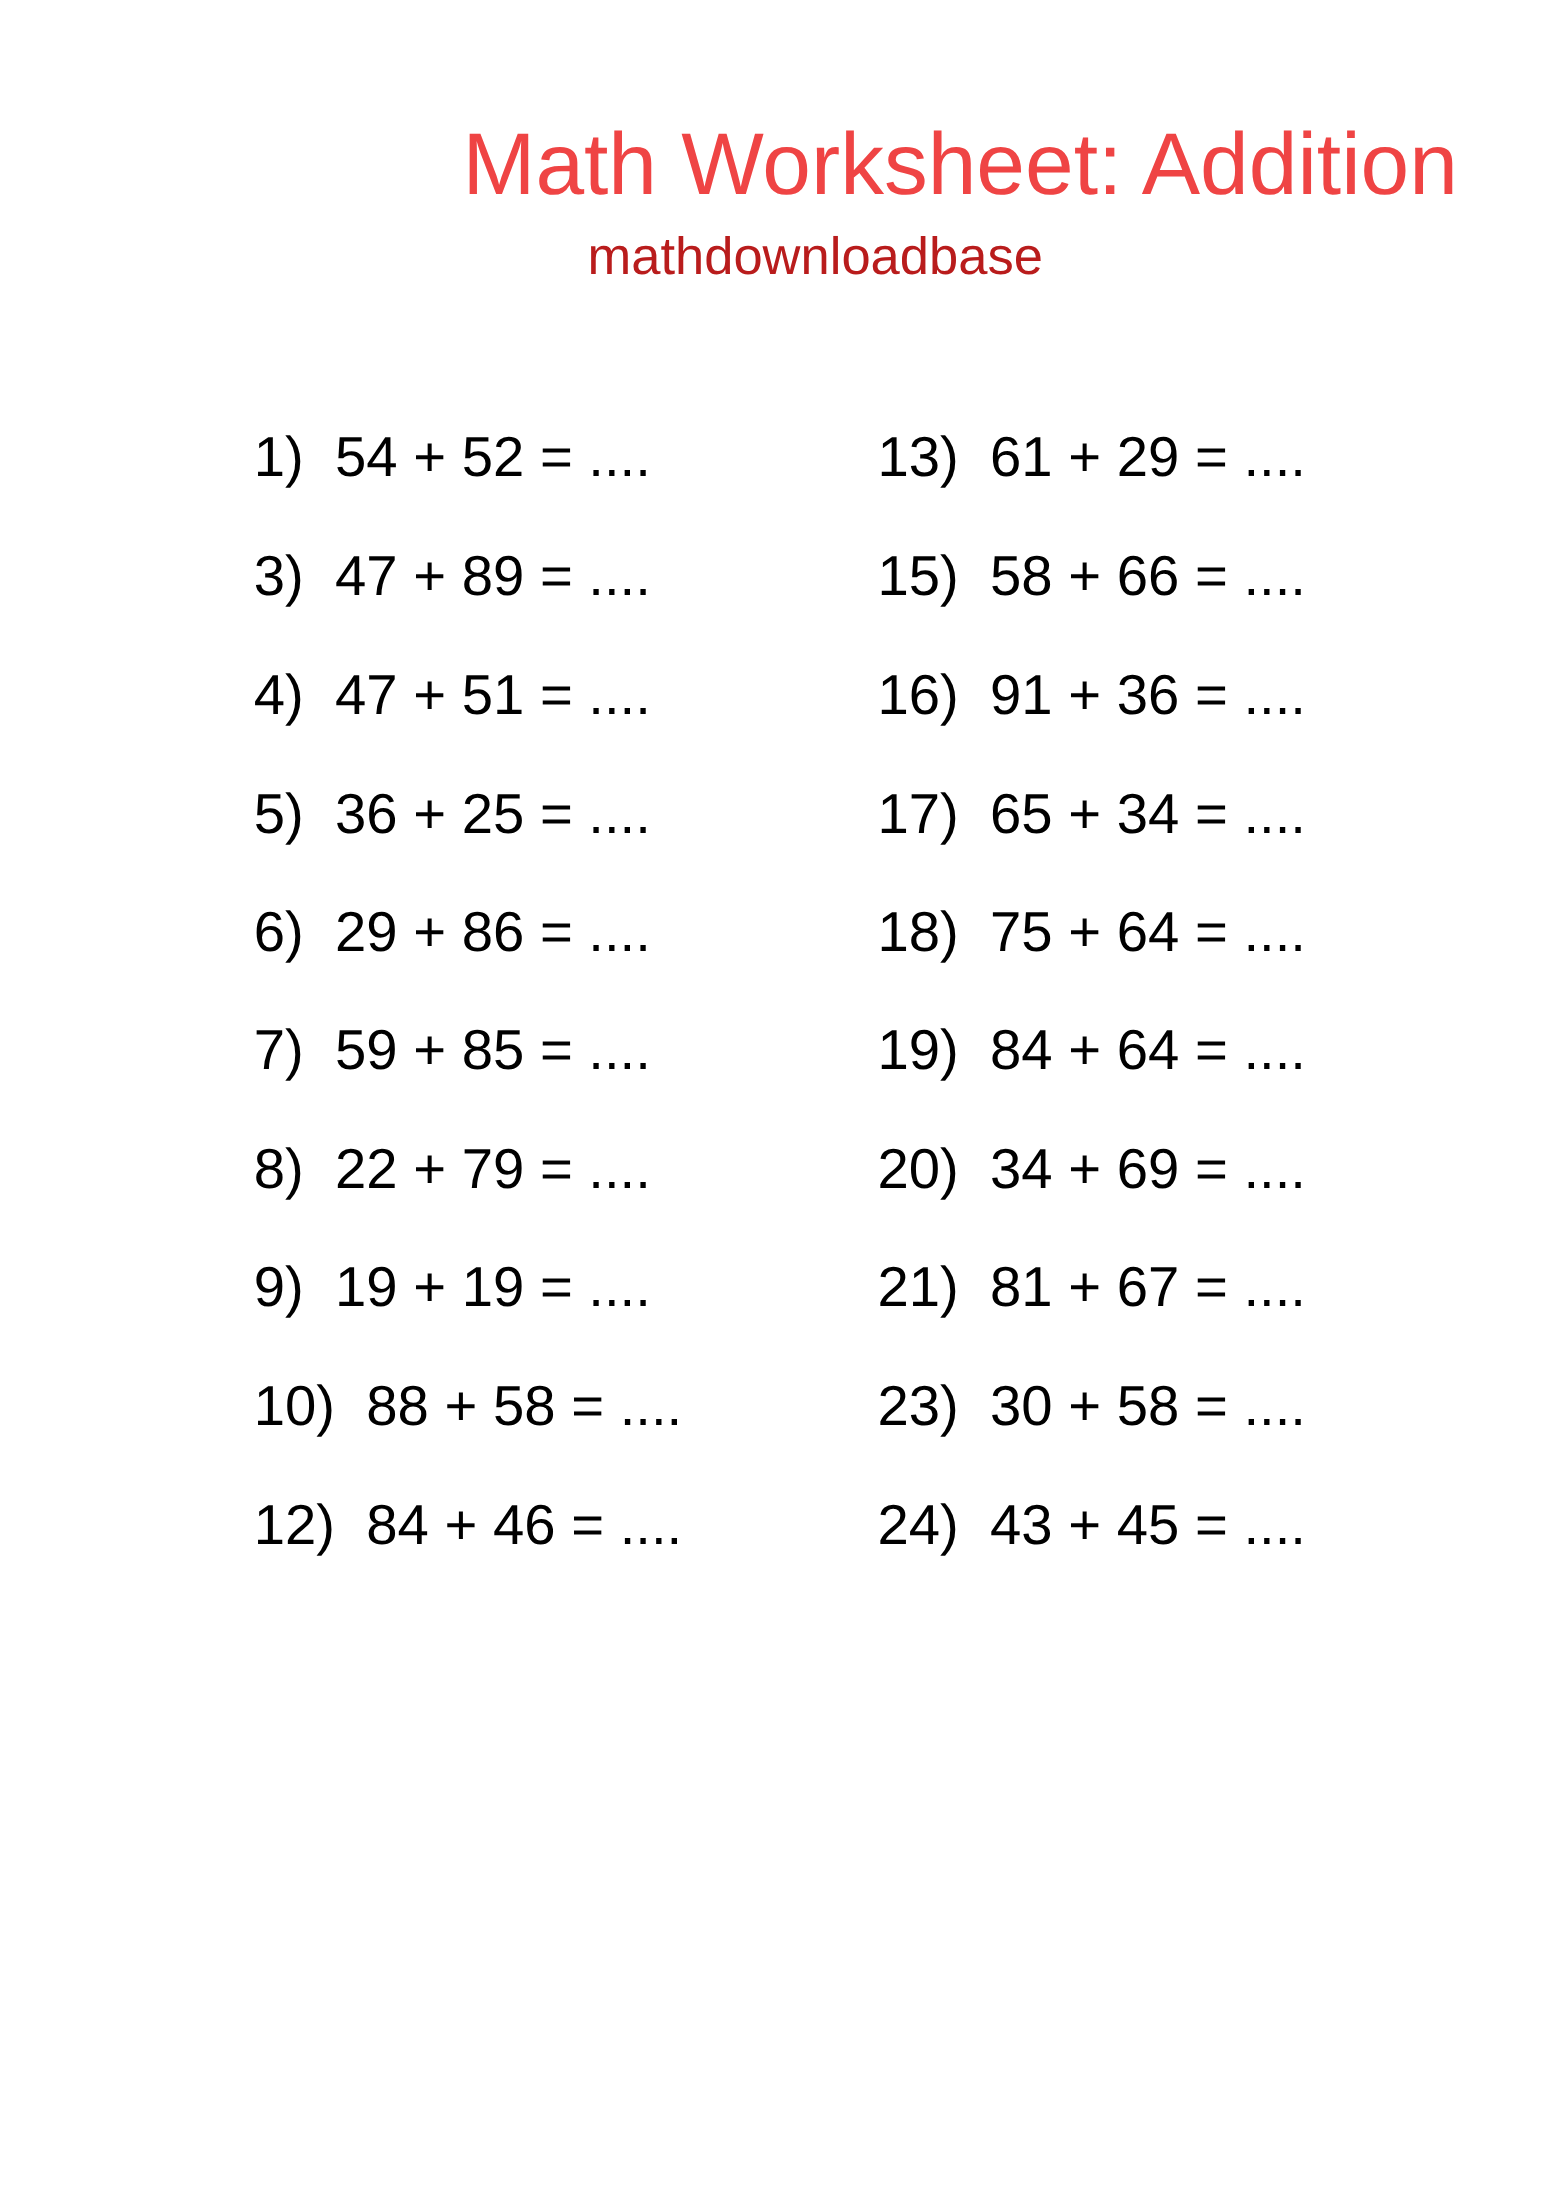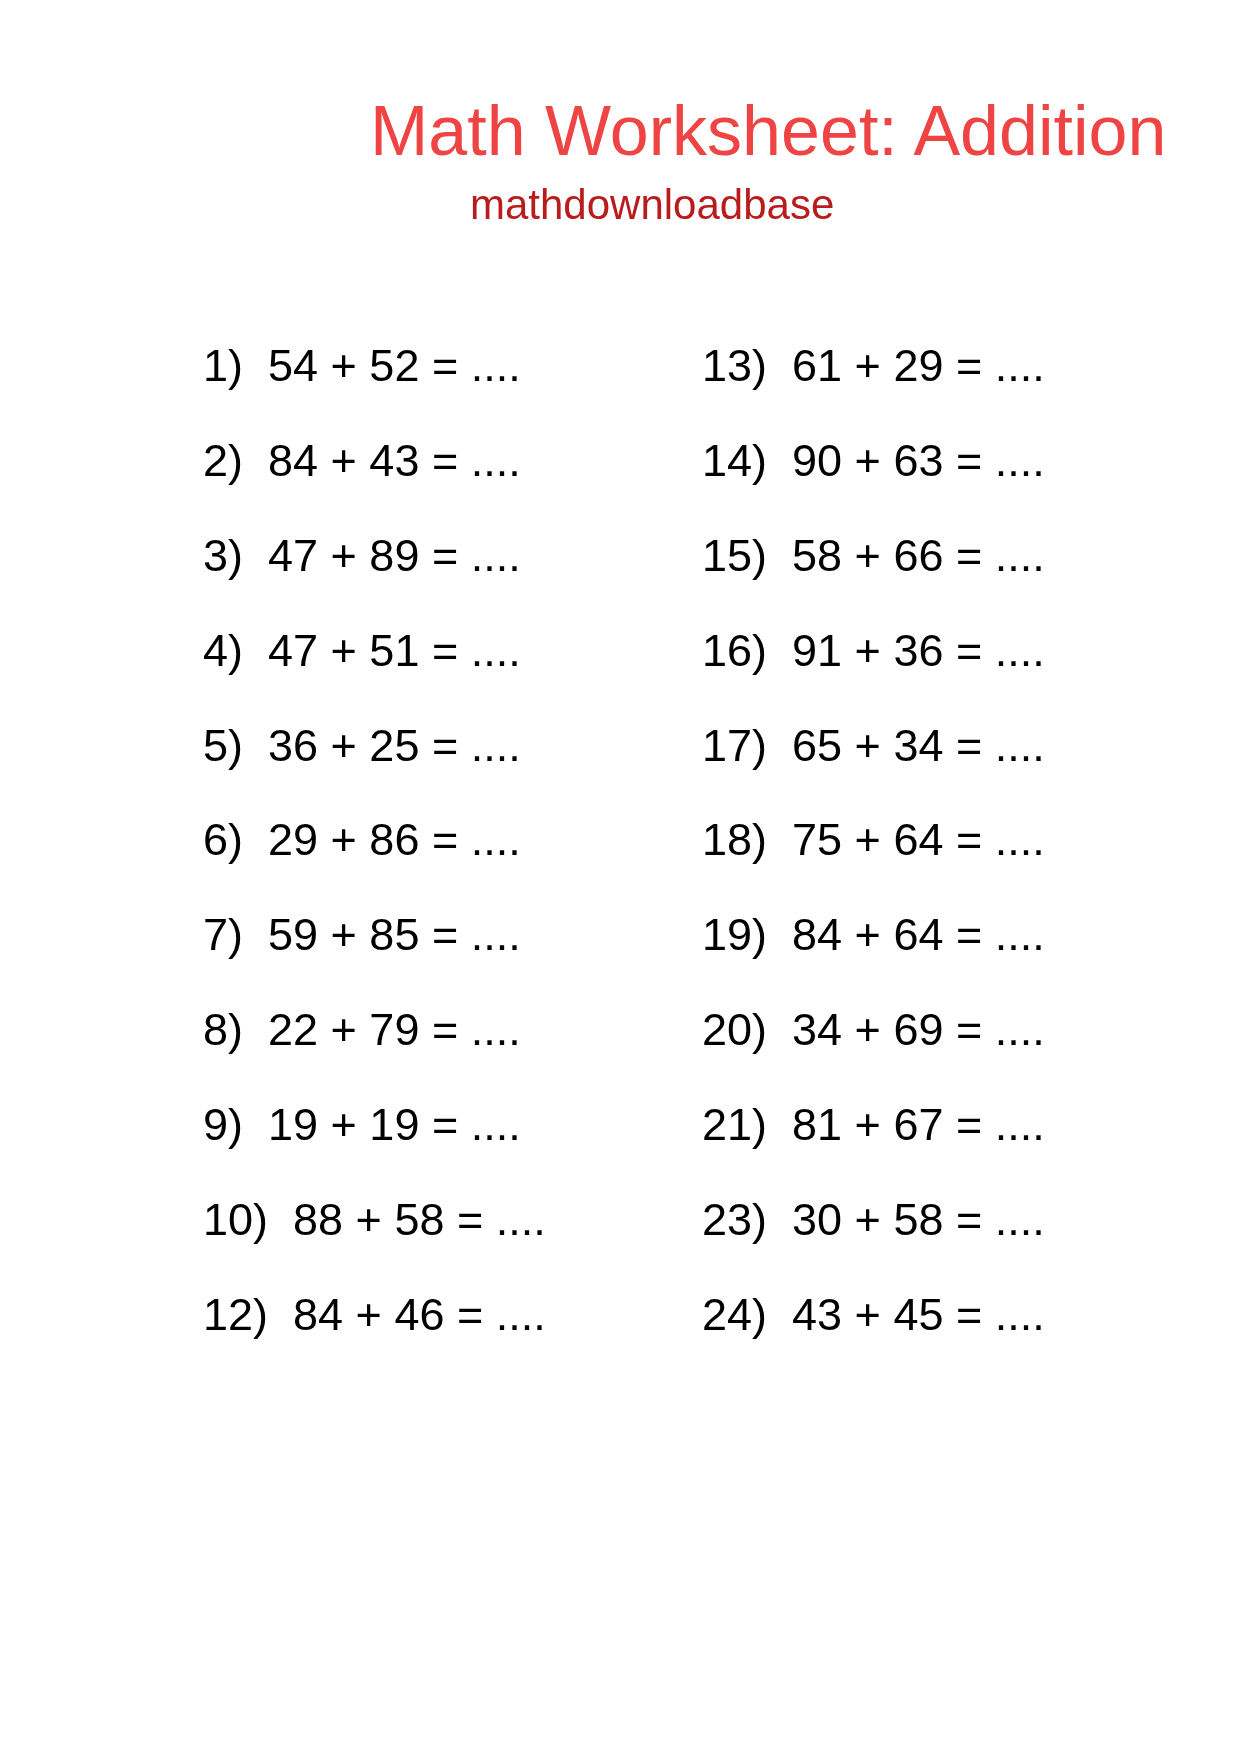--- a/index.html
+++ b/index.html
@@ -48,35 +48,33 @@
     }
   </style>
 </head>
 <body>
 
 <div class="title">Math Worksheet: Addition</div>
 <div class="subtitle">mathdownloadbase</div>
 
 <div class="column left">
   <div class="problem">1)  54 + 52 = ....</div>
-  <div class="problem">2)  84 + 43 = ....</div>
   <div class="problem">3)  47 + 89 = ....</div>
   <div class="problem">4)  47 + 51 = ....</div>
   <div class="problem">5)  36 + 25 = ....</div>
   <div class="problem">6)  29 + 86 = ....</div>
   <div class="problem">7)  59 + 85 = ....</div>
   <div class="problem">8)  22 + 79 = ....</div>
   <div class="problem">9)  19 + 19 = ....</div>
   <div class="problem">10)  88 + 58 = ....</div>
   <div class="problem">12)  84 + 46 = ....</div>
 </div>
 
 <div class="column right">
   <div class="problem">13)  61 + 29 = ....</div>
-  <div class="problem">14)  90 + 63 = ....</div>
   <div class="problem">15)  58 + 66 = ....</div>
   <div class="problem">16)  91 + 36 = ....</div>
   <div class="problem">17)  65 + 34 = ....</div>
   <div class="problem">18)  75 + 64 = ....</div>
   <div class="problem">19)  84 + 64 = ....</div>
   <div class="problem">20)  34 + 69 = ....</div>
   <div class="problem">21)  81 + 67 = ....</div>
   <div class="problem">23)  30 + 58 = ....</div>
   <div class="problem">24)  43 + 45 = ....</div>
 </div>

